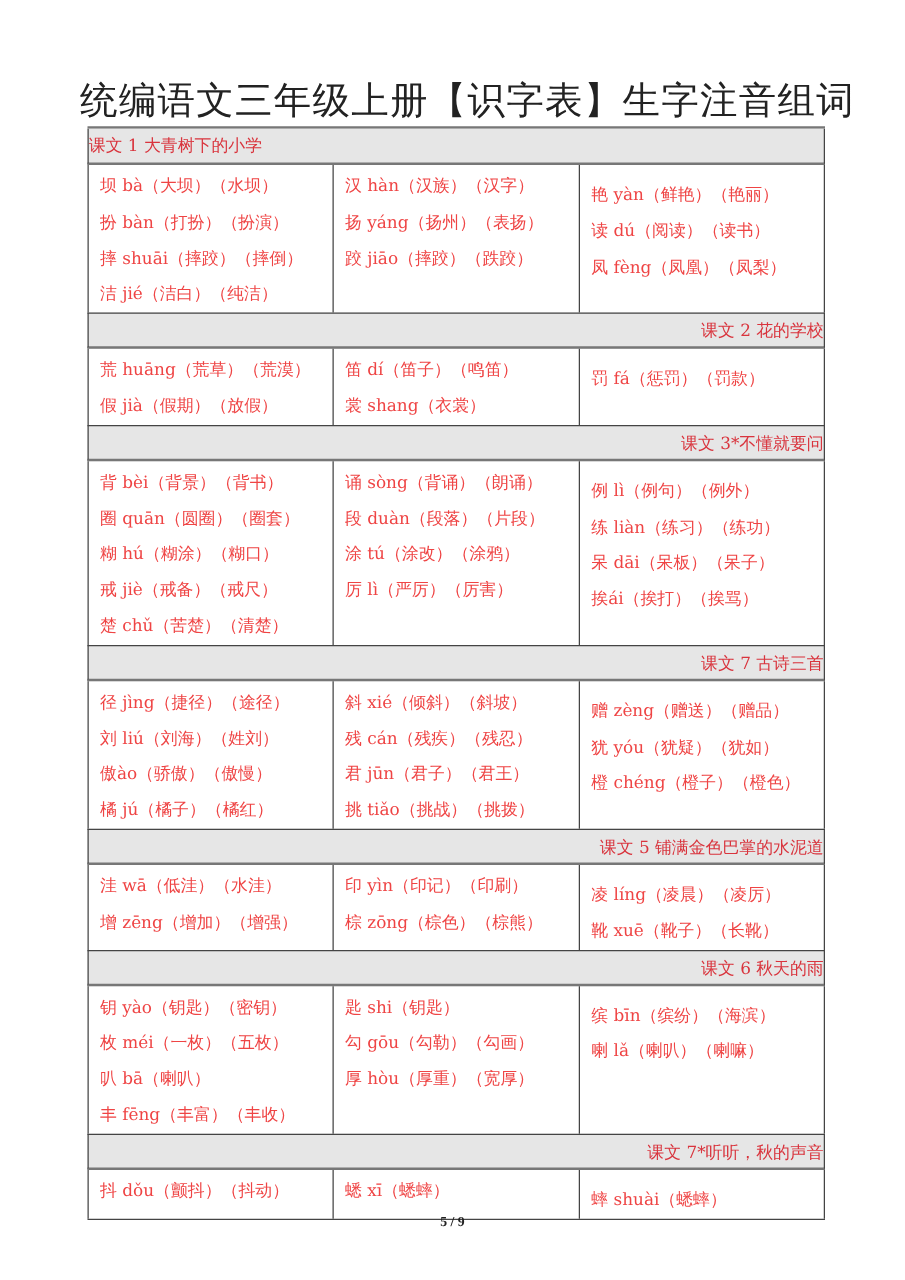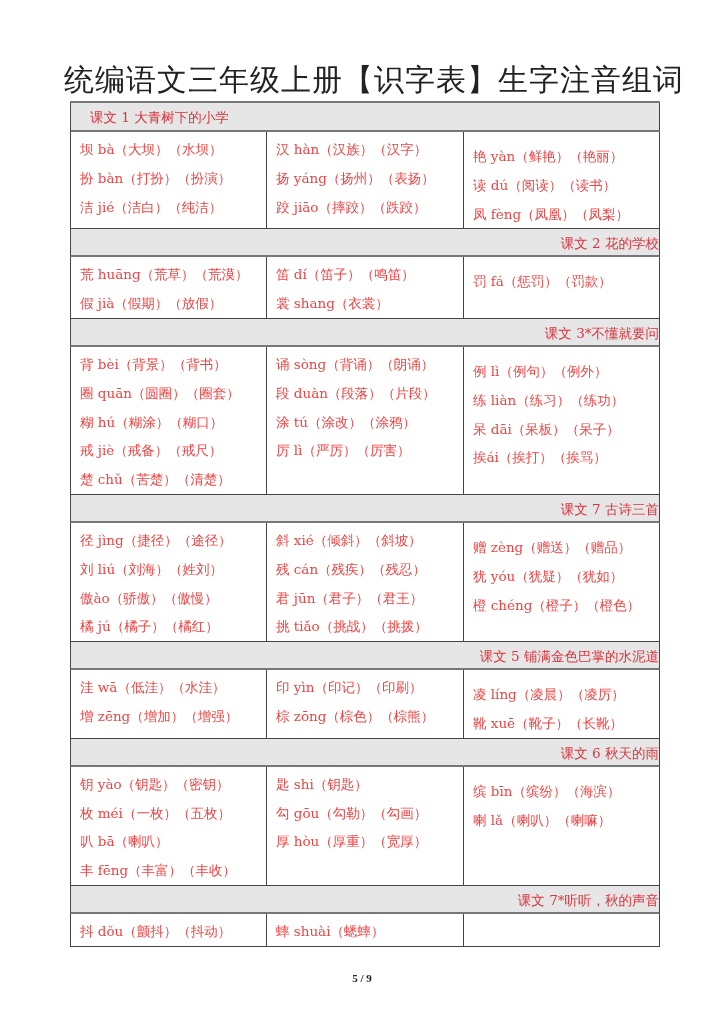--- a/index.html
+++ b/index.html
@@ -3,21 +3,21 @@
 <meta charset="utf-8">
 <style>
   html, body { margin:0; padding:0; background:#ffffff; }
   body { width:724px; height:1024px; position:relative; overflow:hidden;
          font-family:"DejaVu Serif", "Liberation Serif", serif; color:#333; }
   .title { position:absolute; top:60px; left:12px; width:724px; text-align:center;
            font-size:30px; color:#222; letter-spacing:1px; font-weight:normal;
            font-family:"DejaVu Serif", serif; }
   .table { position:absolute; left:70px; top:101px; width:590px;
            border-top:2px solid #777; border-bottom:1px solid #444; }
-  .section-header { background:#e6e6e6; height:29px; line-height:29px; padding-left:19px;
+  .section-header { background:#e6e6e6; height:29px; line-height:29px; padding-left:0;
            color:#d9343d; font-size:13.5px; border-left:1px solid #444; border-right:1px solid #444;
            border-bottom:2px solid #777; box-sizing:border-box; }
   .section-body { display:flex; border-left:1px solid #444; border-right:1px solid #444; }
   .col { flex:0 0 auto; box-sizing:border-box; padding:3px 0 0 9px; }
   .col:nth-child(1) { width:196px; border-right:1px solid #444; }
   .col:nth-child(2) { width:197px; border-right:1px solid #444; }
   .col:nth-child(3) { width:195px;margin-top:7px; }
   .entry { height:28.8px; line-height:28px; font-size:13.5px; white-space:nowrap; color:#ef4444; }
   .section-body + .section-header { border-top:1px solid #444;text-align:right; }
   .page-num { position:absolute; top:972px; left:0; width:724px; text-align:center;
@@ -28,20 +28,21 @@
 
 <div class="title">统编语文三年级上册【识字表】生字注音组词</div>
 
 <div class="table">
 
   <div class="section-header">课文 1 大青树下的小学</div>
   <div class="section-body">
     <div class="col">
       <div class="entry">坝 bà（大坝）（水坝）</div>
       <div class="entry">扮 bàn（打扮）（扮演）</div>
+      <div class="entry">摔 shuāi（摔跤）（摔倒）</div>
       <div class="entry">洁 jié（洁白）（纯洁）</div>
     </div>
     <div class="col">
       <div class="entry">汉 hàn（汉族）（汉字）</div>
       <div class="entry">扬 yáng（扬州）（表扬）</div>
       <div class="entry">跤 jiāo（摔跤）（跌跤）</div>
     </div>
     <div class="col">
       <div class="entry">艳 yàn（鲜艳）（艳丽）</div>
       <div class="entry">读 dú（阅读）（读书）</div>
@@ -142,19 +143,22 @@
       <div class="entry">喇 lǎ（喇叭）（喇嘛）</div>
     </div>
   </div>
 
   <div class="section-header">课文 7*听听，秋的声音</div>
   <div class="section-body">
     <div class="col">
       <div class="entry">抖 dǒu（颤抖）（抖动）</div>
     </div>
     <div class="col">
+      <div class="entry">蟋 xī（蟋蟀）</div>
+    </div>
+    <div class="col">
       <div class="entry">蟀 shuài（蟋蟀）</div>
     </div>
   </div>
 
 </div>
 
 <div class="page-num">5 / 9</div>
 
 </body></html>

